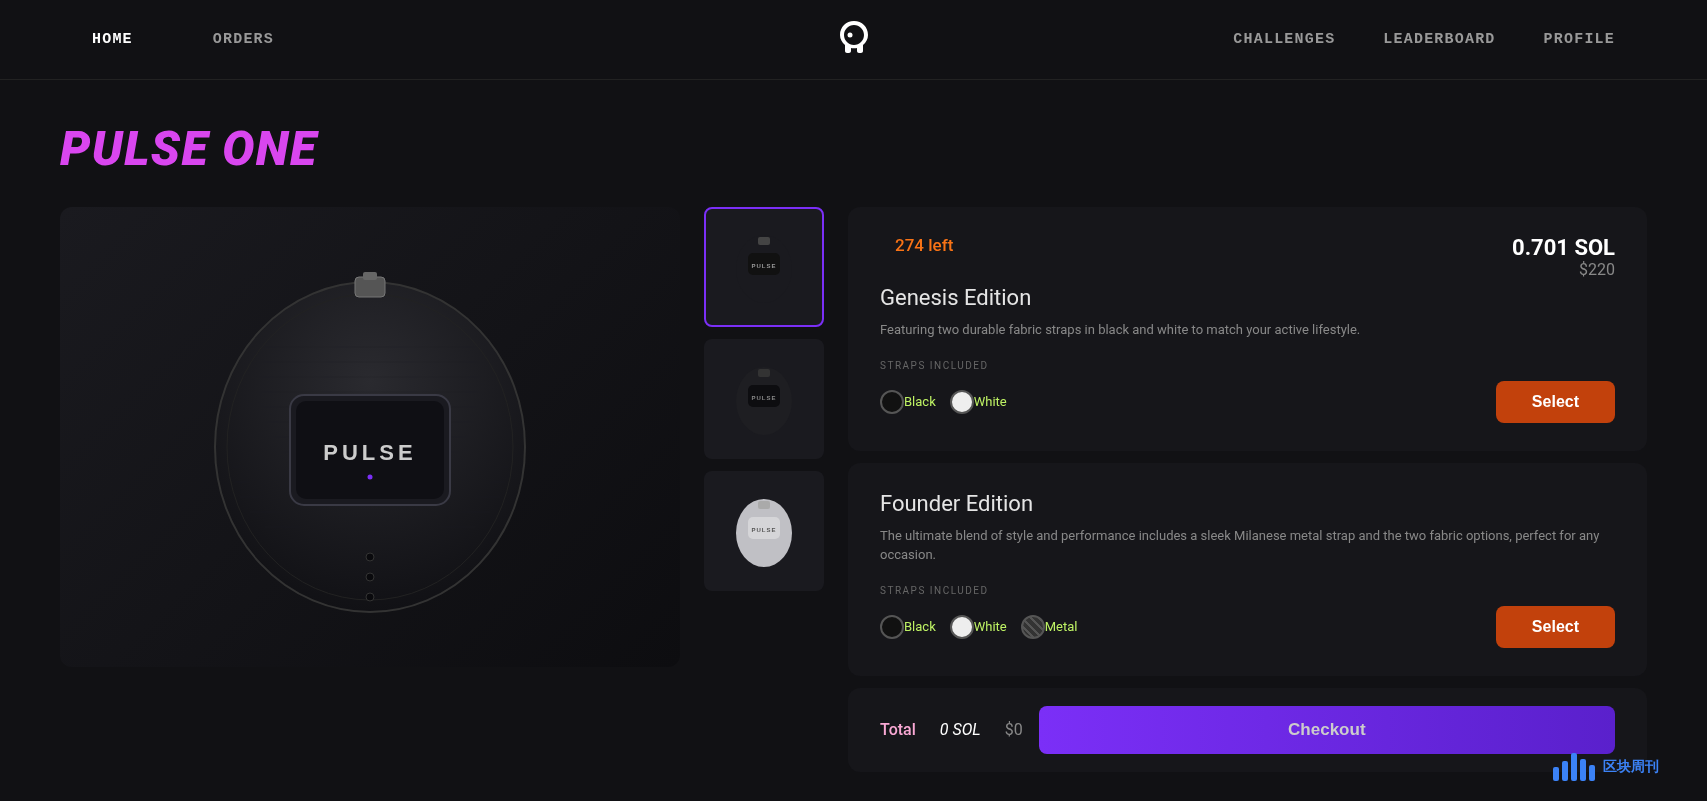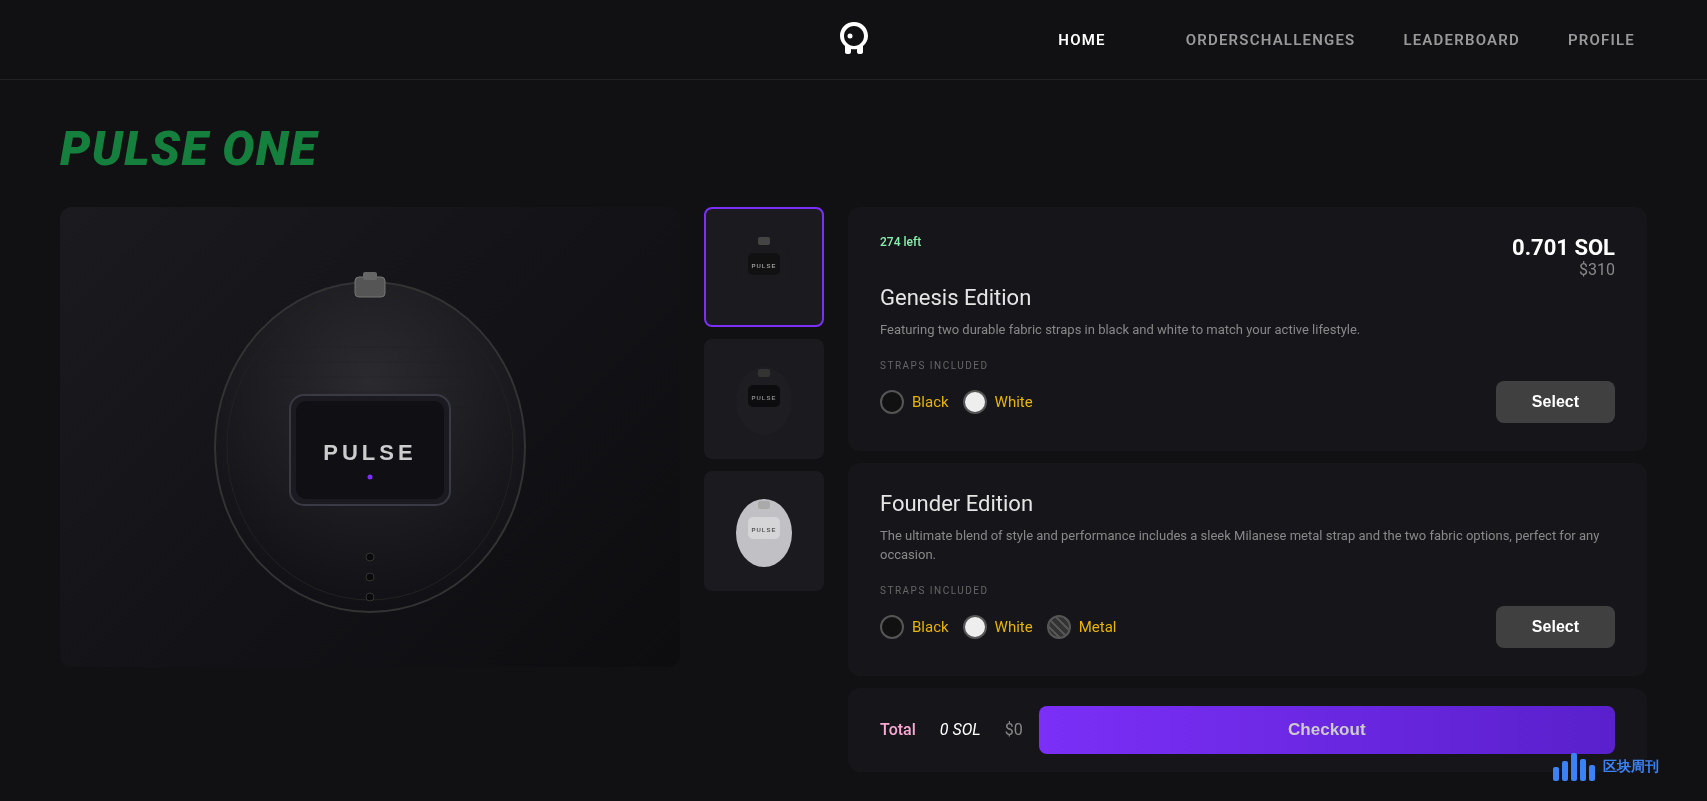--- a/index.html
+++ b/index.html
@@ -9,25 +9,26 @@
       font-family: -apple-system, BlinkMacSystemFont, 'Segoe UI', Roboto, sans-serif;
       min-height: 801px;
       width: 1707px;
       overflow-x: hidden;
     }
 
     
     nav {
       display: flex;
       align-items: center;
-      justify-content: flex-end;
-      padding: 0 72px;
+      justify-content: space-between;
+      padding: 0 92px;
       height: 80px;
       border-bottom: 1px solid #222;
       position: relative;
+      font-family: Liberation Mono, monospace;
     }
     .nav-left { display: flex; gap: 80px; }
     .nav-right { display: flex; gap: 48px; }
     .nav-item {
       font-size: 15px;
       font-weight: 600;
       letter-spacing: 0.08em;
       color: #999;
       cursor: pointer;
       text-transform: uppercase;
@@ -40,21 +41,21 @@
     }
     .nav-logo svg { width: 40px; height: 40px; }
 
     
     .page { padding: 40px 60px; }
 
     .product-title {
       font-size: 48px;
       font-weight: 900;
       letter-spacing: 0.03em;
-      color: #15803d;
+      color: #d946ef;
       margin-bottom: 30px;
       font-style: italic;
     }
 
     .product-layout {
       display: flex;
       gap: 24px;
       align-items: flex-start;
     }
 
@@ -113,23 +114,24 @@
       padding: 28px 32px;
       margin-bottom: 12px;
     }
     .card-header {
       display: flex;
       justify-content: space-between;
       align-items: flex-start;
       margin-bottom: 6px;
     }
     .availability {
-      font-size: 12px;
-      color: #86efac;
+      font-size: 17px;
+      color: #f97316;
       font-weight: 500;
+      margin-left: 15px;
     }
     .price-block { text-align: right; }
     .price-sol {
       font-size: 22px;
       font-weight: 700;
       color: #ffffff;
     }
     .price-usd {
       font-size: 16px;
       color: #888;
@@ -154,40 +156,40 @@
       margin-bottom: 10px;
     }
     .straps-row {
       display: flex;
       align-items: center;
       gap: 14px;
     }
     .strap-option {
       display: flex;
       align-items: center;
-      gap: 8px;
-      font-size: 15px;
-      color: #eab308;
+      gap: 0;
+      font-size: 13px;
+      color: #bef264;
     }
     .strap-swatch {
       width: 24px;
       height: 24px;
       border-radius: 50%;
       border: 2px solid #555;
     }
     .strap-swatch.black { background: #111; }
     .strap-swatch.white { background: #eee; }
     .strap-swatch.metal {
       background: repeating-linear-gradient(
         45deg, #555, #555 2px, #333 2px, #333 6px
       );
     }
     .select-btn {
       margin-left: auto;
-      background: #404040;
+      background: #c2410c;
       color: #ffffff;
       border: none;
       border-radius: 8px;
       padding: 12px 36px;
       font-size: 16px;
       font-weight: 600;
       cursor: pointer;
     }
 
     
@@ -353,21 +355,21 @@
       </div>
     </div>
 
     <div class="product-cards">
 
       <div class="product-card">
         <div class="card-header">
           <span class="availability">274 left</span>
           <div class="price-block">
             <div class="price-sol">0.701 SOL</div>
-            <div class="price-usd">$310</div>
+            <div class="price-usd">$220</div>
           </div>
         </div>
         <div class="edition-name">Genesis Edition</div>
         <div class="edition-desc">Featuring two durable fabric straps in black and white to match your active lifestyle.</div>
         <div class="straps-label">STRAPS INCLUDED</div>
         <div class="straps-row">
           <div class="strap-option">
             <div class="strap-swatch black"></div>
             <span>Black</span>
           </div>

